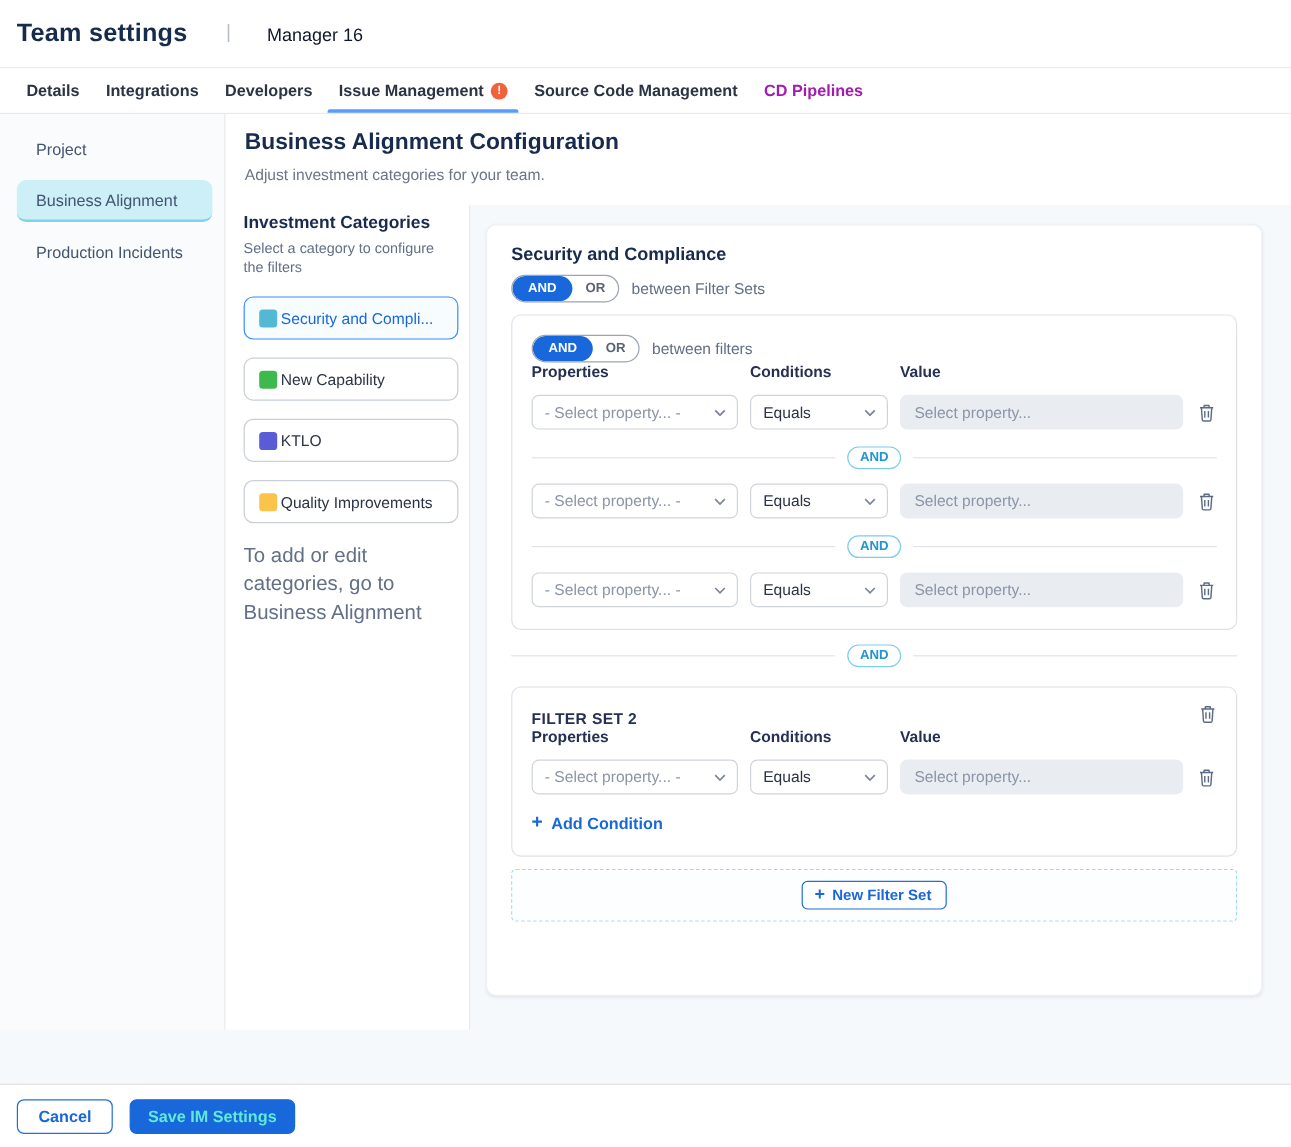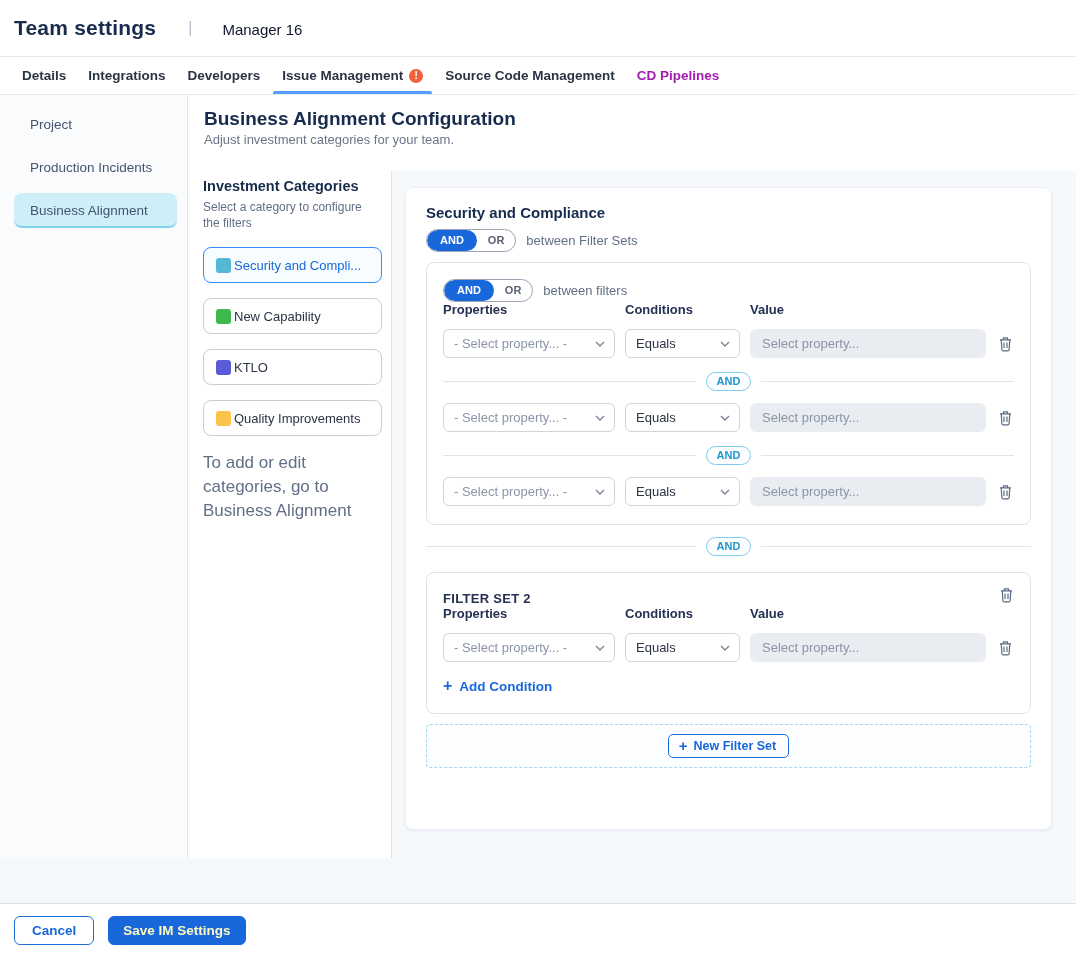--- a/index.html
+++ b/index.html
@@ -29,21 +29,21 @@
   .content { position:absolute; left:0; top:95px; width:1076px; height:808px; background:#f6f9fc; }
   .side-nav { position:absolute; left:0; top:0; width:188px; height:763px; background:#fafbfd;
     border-right:1px solid #e3e6eb; padding-top:8px; }
   .side-item { margin:4px 10px 8px 14px; padding:10px 16px; font-size:13.5px; color:#44546f;
     border-radius:8px; cursor:pointer; }
   .side-item.active { background:#cdeff8; border-bottom:2px solid #7fd2e8; padding-bottom:8px; }
 
   .content-head { position:absolute; left:188px; top:0; width:888px; height:76px; background:#fff;
     padding:13px 0 0 16px; }
   .page-title { font-size:19px; font-weight:700; color:#172b4d; }
-  .page-subtitle { font-size:13px; color:#6b7587; margin-top:2px; }
+  .page-subtitle { font-size:13px; color:#6b7587; margin-top:8px; }
 
   .mid-col { position:absolute; left:188px; top:76px; width:204px; height:687px; background:#fff;
     border-right:1px solid #dfe3e9; padding:7px 12px 0 15px; }
   .mid-title { font-size:14.5px; font-weight:700; color:#172b4d; }
   .mid-hint { font-size:12px; color:#626f86; line-height:1.35; margin-top:5px; width:160px; }
   .cat-list { margin-top:16px; }
   .cat-btn { width:179px; height:36px; background:#fff; border:1px solid #c9ced8; border-radius:8px;
     display:flex; align-items:center; gap:3px; padding:0 12px; margin-bottom:15px; cursor:pointer;
     font-family:inherit; font-size:13px; color:#2b3345; text-align:left; white-space:nowrap; }
   .cat-btn.active { border:1.5px solid #388bff; background:#f7fcfe; color:#1868db; }
@@ -97,21 +97,21 @@
   .new-set-btn { display:inline-flex; align-items:center; gap:6px; background:#fff; border:1.5px solid #1f6fd8;
     border-radius:5px; color:#1868db; font-family:inherit; font-size:12.5px; font-weight:700;
     padding:3px 12px 4px 10px; cursor:pointer; }
   .new-set-btn .plus { font-size:15px; font-weight:700; line-height:1; }
 
   
   .footer { position:absolute; left:0; top:903px; width:1076px; height:53px; background:#fff;
     border-top:1px solid #dcdfe4; display:flex; align-items:center; padding:0 14px; gap:14px; }
   .btn-cancel { background:#fff; border:1.5px solid #1f6fd8; border-radius:6px; color:#1868db;
     font-family:inherit; font-size:13.5px; font-weight:700; padding:6px 17px; cursor:pointer; }
-  .btn-save { background:#1868db; border:1.5px solid #1868db; border-radius:6px; color:#fef9c3;
+  .btn-save { background:#1868db; border:1.5px solid #1868db; border-radius:6px; color:#5eead4;
     font-family:inherit; font-size:13.5px; font-weight:700; padding:6px 14px; cursor:pointer; }
 </style>
 </head>
 <body>
 
 <div class="app">
 
   <div class="app-header">
     <span class="app-title">Team settings</span>
     <span class="app-title-sep">|</span>
@@ -141,25 +141,25 @@
       <span>CD Pipelines</span>
     </div>
   </div>
 
   <div class="content">
 
     <div class="side-nav">
       <div class="side-item">
         <span>Project</span>
       </div>
+      <div class="side-item active">
+        <span>Business Alignment</span>
+      </div>
       <div class="side-item">
         <span>Production Incidents</span>
-      </div>
-      <div class="side-item active">
-        <span>Business Alignment</span>
       </div>
     </div>
 
     <div class="content-head">
       <div class="page-title">Business Alignment Configuration</div>
       <div class="page-subtitle">Adjust investment categories for your team.</div>
     </div>
 
     <div class="mid-col">
       <div class="mid-title">Investment Categories</div>

